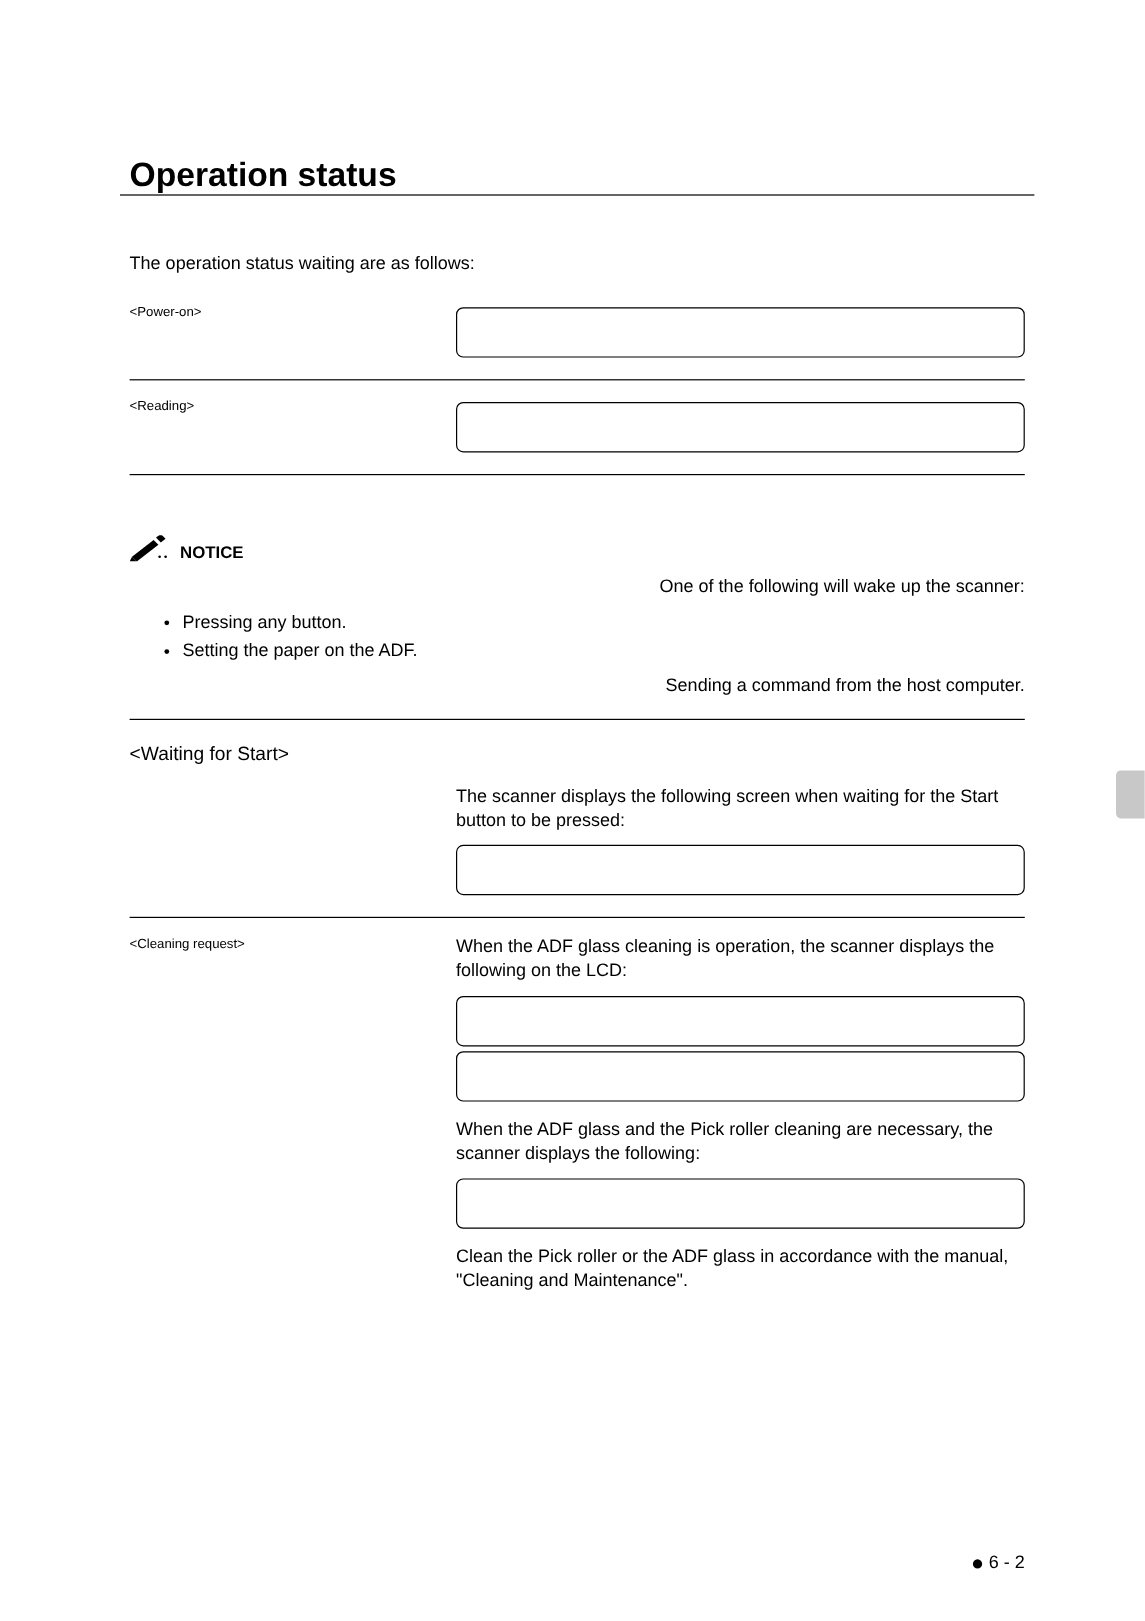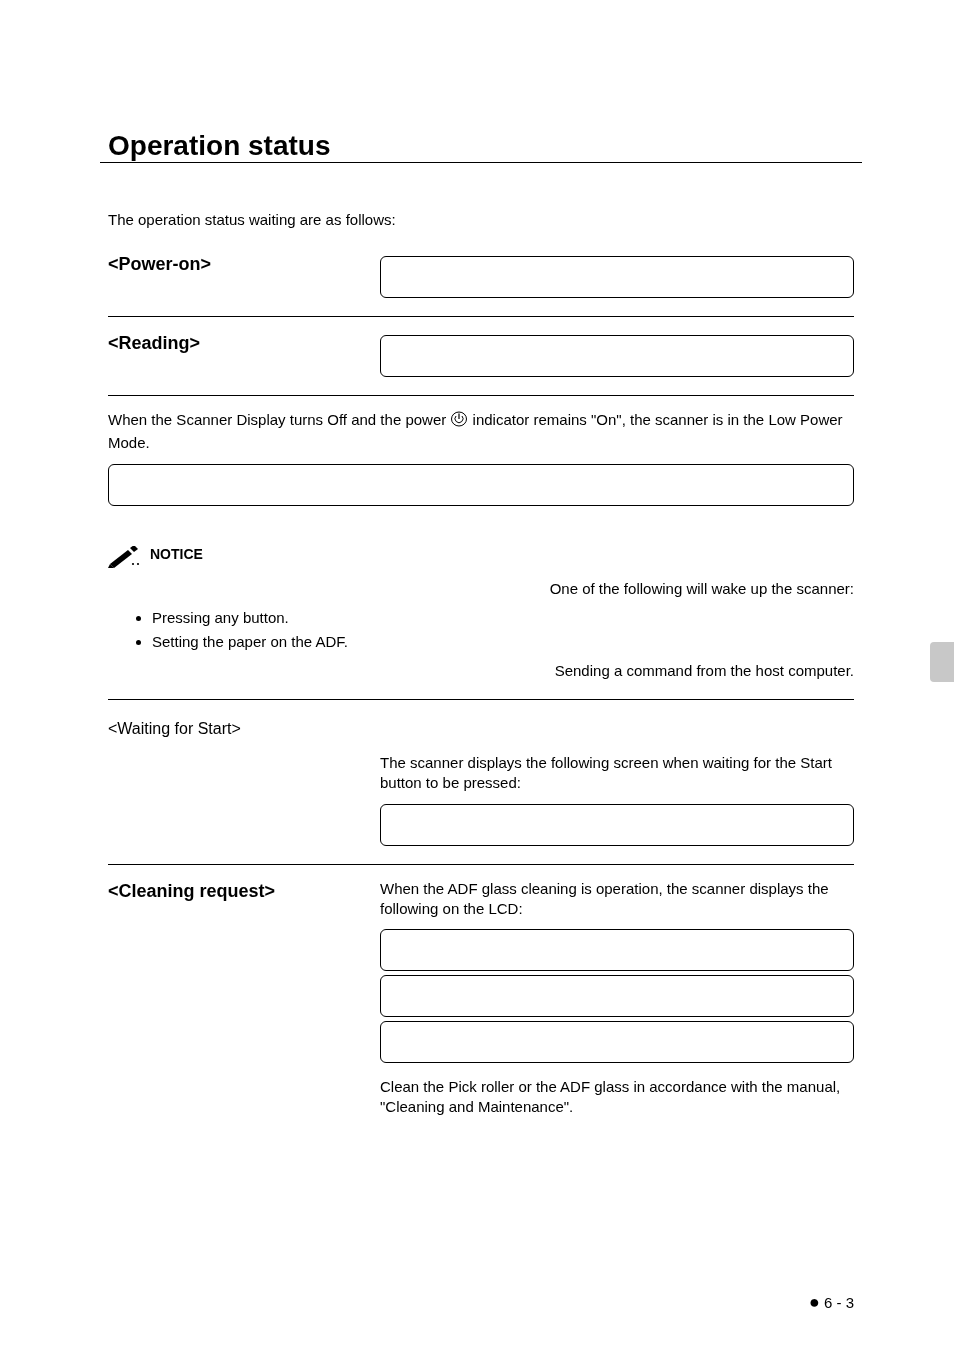--- a/index.html
+++ b/index.html
@@ -31,23 +31,22 @@
     display: flex;
     align-items: flex-start;
     gap: 0;
     padding-bottom: 14px;
     border-bottom: 1px solid #000;
     margin-bottom: 14px;
   }
   .row.noborder { border-bottom: none; margin-bottom: 8px; }
   .label-col {
     flex: 0 0 272px;
-    font-size: 18px;
+    font-size: 11px;
     padding-top: 2px;
-    font-weight: bold;
   }
   .content-col {
     flex: 1;
     font-size: 15px;
   }
   .display-box {
     border: 1.5px solid #000;
     border-radius: 6px;
     height: 42px;
     width: 100%;
@@ -63,21 +62,21 @@
   .inline-icon {
     display: inline-block;
     vertical-align: -3px;
   }
   .notice-block {
     margin-top: 22px;
     margin-bottom: 14px;
   }
   .notice-header {
     display: flex;
-    align-items: flex-start;
+    align-items: flex-end;
     gap: 8px;
     margin-bottom: 10px;
   }
   .notice-icon svg { display: block; }
   .notice-label {
     font-size: 14px;
     font-weight: bold;
   }
   .notice-text {
     font-size: 15px;
@@ -140,34 +139,20 @@
 </div>
 
 <div class="row">
   <div class="label-col">&lt;Reading&gt;</div>
   <div class="content-col">
     <div class="display-box"></div>
   </div>
 </div>
 
 <div class="row noborder">
-  <div class="content-col">
-    <p class="desc">
-      <span>When the Scanner Display turns Off and the power </span>
-      <span class="inline-icon">
-        <svg width="18" height="18" viewBox="0 0 18 18">
-          <ellipse cx="9" cy="9" rx="7.5" ry="7" fill="none" stroke="#000" stroke-width="1"></ellipse>
-          <line x1="9" y1="3.5" x2="9" y2="9" stroke="#000" stroke-width="1.2"></line>
-          <path d="M6 6 A4 4 0 1 0 12 6" fill="none" stroke="#000" stroke-width="1"></path>
-        </svg>
-      </span>
-      <span> indicator remains "On", the scanner is in the Low Power Mode.</span>
-    </p>
-    <div class="display-box"></div>
-  </div>
 </div>
 
 <div class="notice-block">
   <div class="notice-header">
     <span class="notice-icon">
       <svg width="34" height="22" viewBox="0 0 34 22">
         <path d="M2 18 L20 4 L24 8 L6 22 Z" fill="#000"></path>
         <path d="M2 18 L0 22 L6 22 Z" fill="#000"></path>
         <path d="M22 2 L26 6 L30 3 L26 -1 Z" fill="#000"></path>
         <circle cx="30" cy="18" r="1.1" fill="#000"></circle>
@@ -196,23 +181,24 @@
     <div class="display-box"></div>
   </div>
 </div>
 
 <div class="row noborder">
   <div class="label-col">&lt;Cleaning request&gt;</div>
   <div class="content-col">
     <p class="desc">When the ADF glass cleaning is operation, the scanner displays the following on the LCD:</p>
     <div class="display-box"></div>
     <div class="display-box"></div>
+    <p class="desc">When the ADF glass and the Pick roller cleaning are necessary, the scanner displays the following:</p>
     <div class="display-box"></div>
     <p class="desc">Clean the Pick roller or the ADF glass in accordance with the manual, "Cleaning and Maintenance".</p>
   </div>
 </div>
 
 <div class="side-tab"></div>
 
 <div class="page-num">
   <span class="bullet">●</span>
-  <span>6 - 3</span>
+  <span>6 - 2</span>
 </div>
 
 </body></html>

